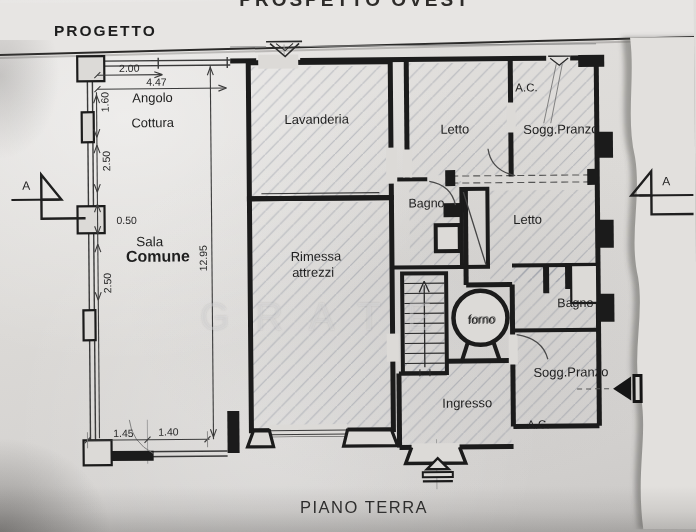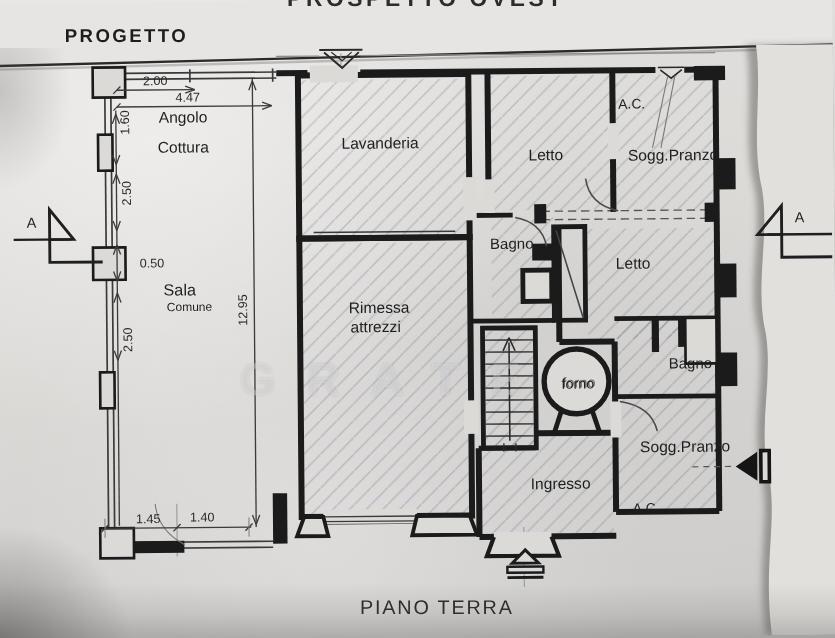--- a/index.html
+++ b/index.html
@@ -15,21 +15,21 @@
   .lbl{position:absolute;color:#1f1f1f;white-space:nowrap;transform:translate(-50%,-50%);}
   .lbl.v{transform:translate(-50%,-50%) rotate(-90deg);}
   .dim{font-size:10.5px;color:#2a2a2a;}
   .room{font-size:13px;}
   .plan-wrap{position:absolute;left:0;top:0;width:696px;height:532px;transform:rotate(-0.5deg);transform-origin:50% 50%;}
   .top-strip{position:absolute;left:0;top:0;width:696px;height:13px;overflow:hidden;z-index:5;}
   .top-strip .cut{position:absolute;left:150px;top:-11px;width:410px;text-align:center;
     font-size:19px;font-weight:bold;letter-spacing:3px;color:#2e2c2a;}
   .progetto{position:absolute;left:54px;top:22px;font-size:15.5px;font-weight:bold;letter-spacing:2px;color:#1d1d1d;z-index:5;}
   .piano{position:absolute;left:300px;top:498px;font-size:16.5px;letter-spacing:1.5px;color:#222;z-index:6;}
-  .watermark{position:absolute;left:200px;top:296px;width:260px;font-size:38px;font-weight:bold;
+  .watermark{position:absolute;left:200px;top:296px;width:260px;font-size:38px;font-weight:normal;
     letter-spacing:26px;color:rgba(250,250,250,0.30);text-shadow:0 0 2px rgba(110,110,115,0.25);z-index:4;}
   .overlay{position:absolute;pointer-events:none;z-index:7;}
   .bottom-shade{left:0;top:486px;width:696px;height:46px;
     background:linear-gradient(180deg, rgba(120,118,116,0) 0%, rgba(120,118,116,0.18) 55%, rgba(95,93,91,0.35) 100%);}
   .corner-bl{left:0;top:430px;width:120px;height:102px;
     background:radial-gradient(ellipse at 0% 100%, rgba(60,58,56,0.45), transparent 65%);}
   .corner-tl{left:0;top:40px;width:60px;height:120px;
     background:radial-gradient(ellipse at 0% 30%, rgba(90,88,86,0.25), transparent 70%);}
 </style>
 </head>
@@ -256,21 +256,21 @@
       <line x1="86" y1="438" x2="208" y2="438"></line>
       <path d="M83,441 l6,-6 M143,441 l6,-6 M203,441 l6,-6"></path>
       <line x1="86" y1="430" x2="86" y2="446" stroke="#777" stroke-width="0.8"></line>
       <line x1="206" y1="430" x2="206" y2="446" stroke="#777" stroke-width="0.8"></line>
     </g>
   </svg>
 
   <div class="lbl room" style="left:154px;top:96px;">Angolo</div>
   <div class="lbl room" style="left:154px;top:111px;margin-top:10px;">Cottura</div>
   <div class="lbl room" style="left:150px;top:240px;font-size:13.5px;">Sala</div>
-  <div class="lbl room" style="left:158px;top:255px;font-size:10px;">Comune</div>
+  <div class="lbl room" style="left:158px;top:255px;font-size:16px;font-weight:bold;">Comune</div>
   <div class="lbl room" style="left:318px;top:119px;">Lavanderia</div>
   <div class="lbl room" style="left:456px;top:130px;">Letto</div>
   <div class="lbl room" style="left:528px;top:89px;font-size:11.5px;">A.C.</div>
   <div class="lbl room" style="left:562px;top:131px;">Sogg.Pranzo</div>
   <div class="lbl room" style="left:427px;top:204px;font-size:12.5px;">Bagno</div>
   <div class="lbl room" style="left:528px;top:221px;">Letto</div>
   <div class="lbl room" style="left:316px;top:256px;">Rimessa</div>
   <div class="lbl room" style="left:313px;top:272px;">attrezzi</div>
   <div class="lbl room" style="left:575px;top:305px;font-size:12.5px;">Bagno</div>
   <div class="lbl room" style="left:481px;top:321px;font-size:12px;text-shadow:1px -1px 0 rgba(40,40,40,0.65);text-align:center;">forno</div>

